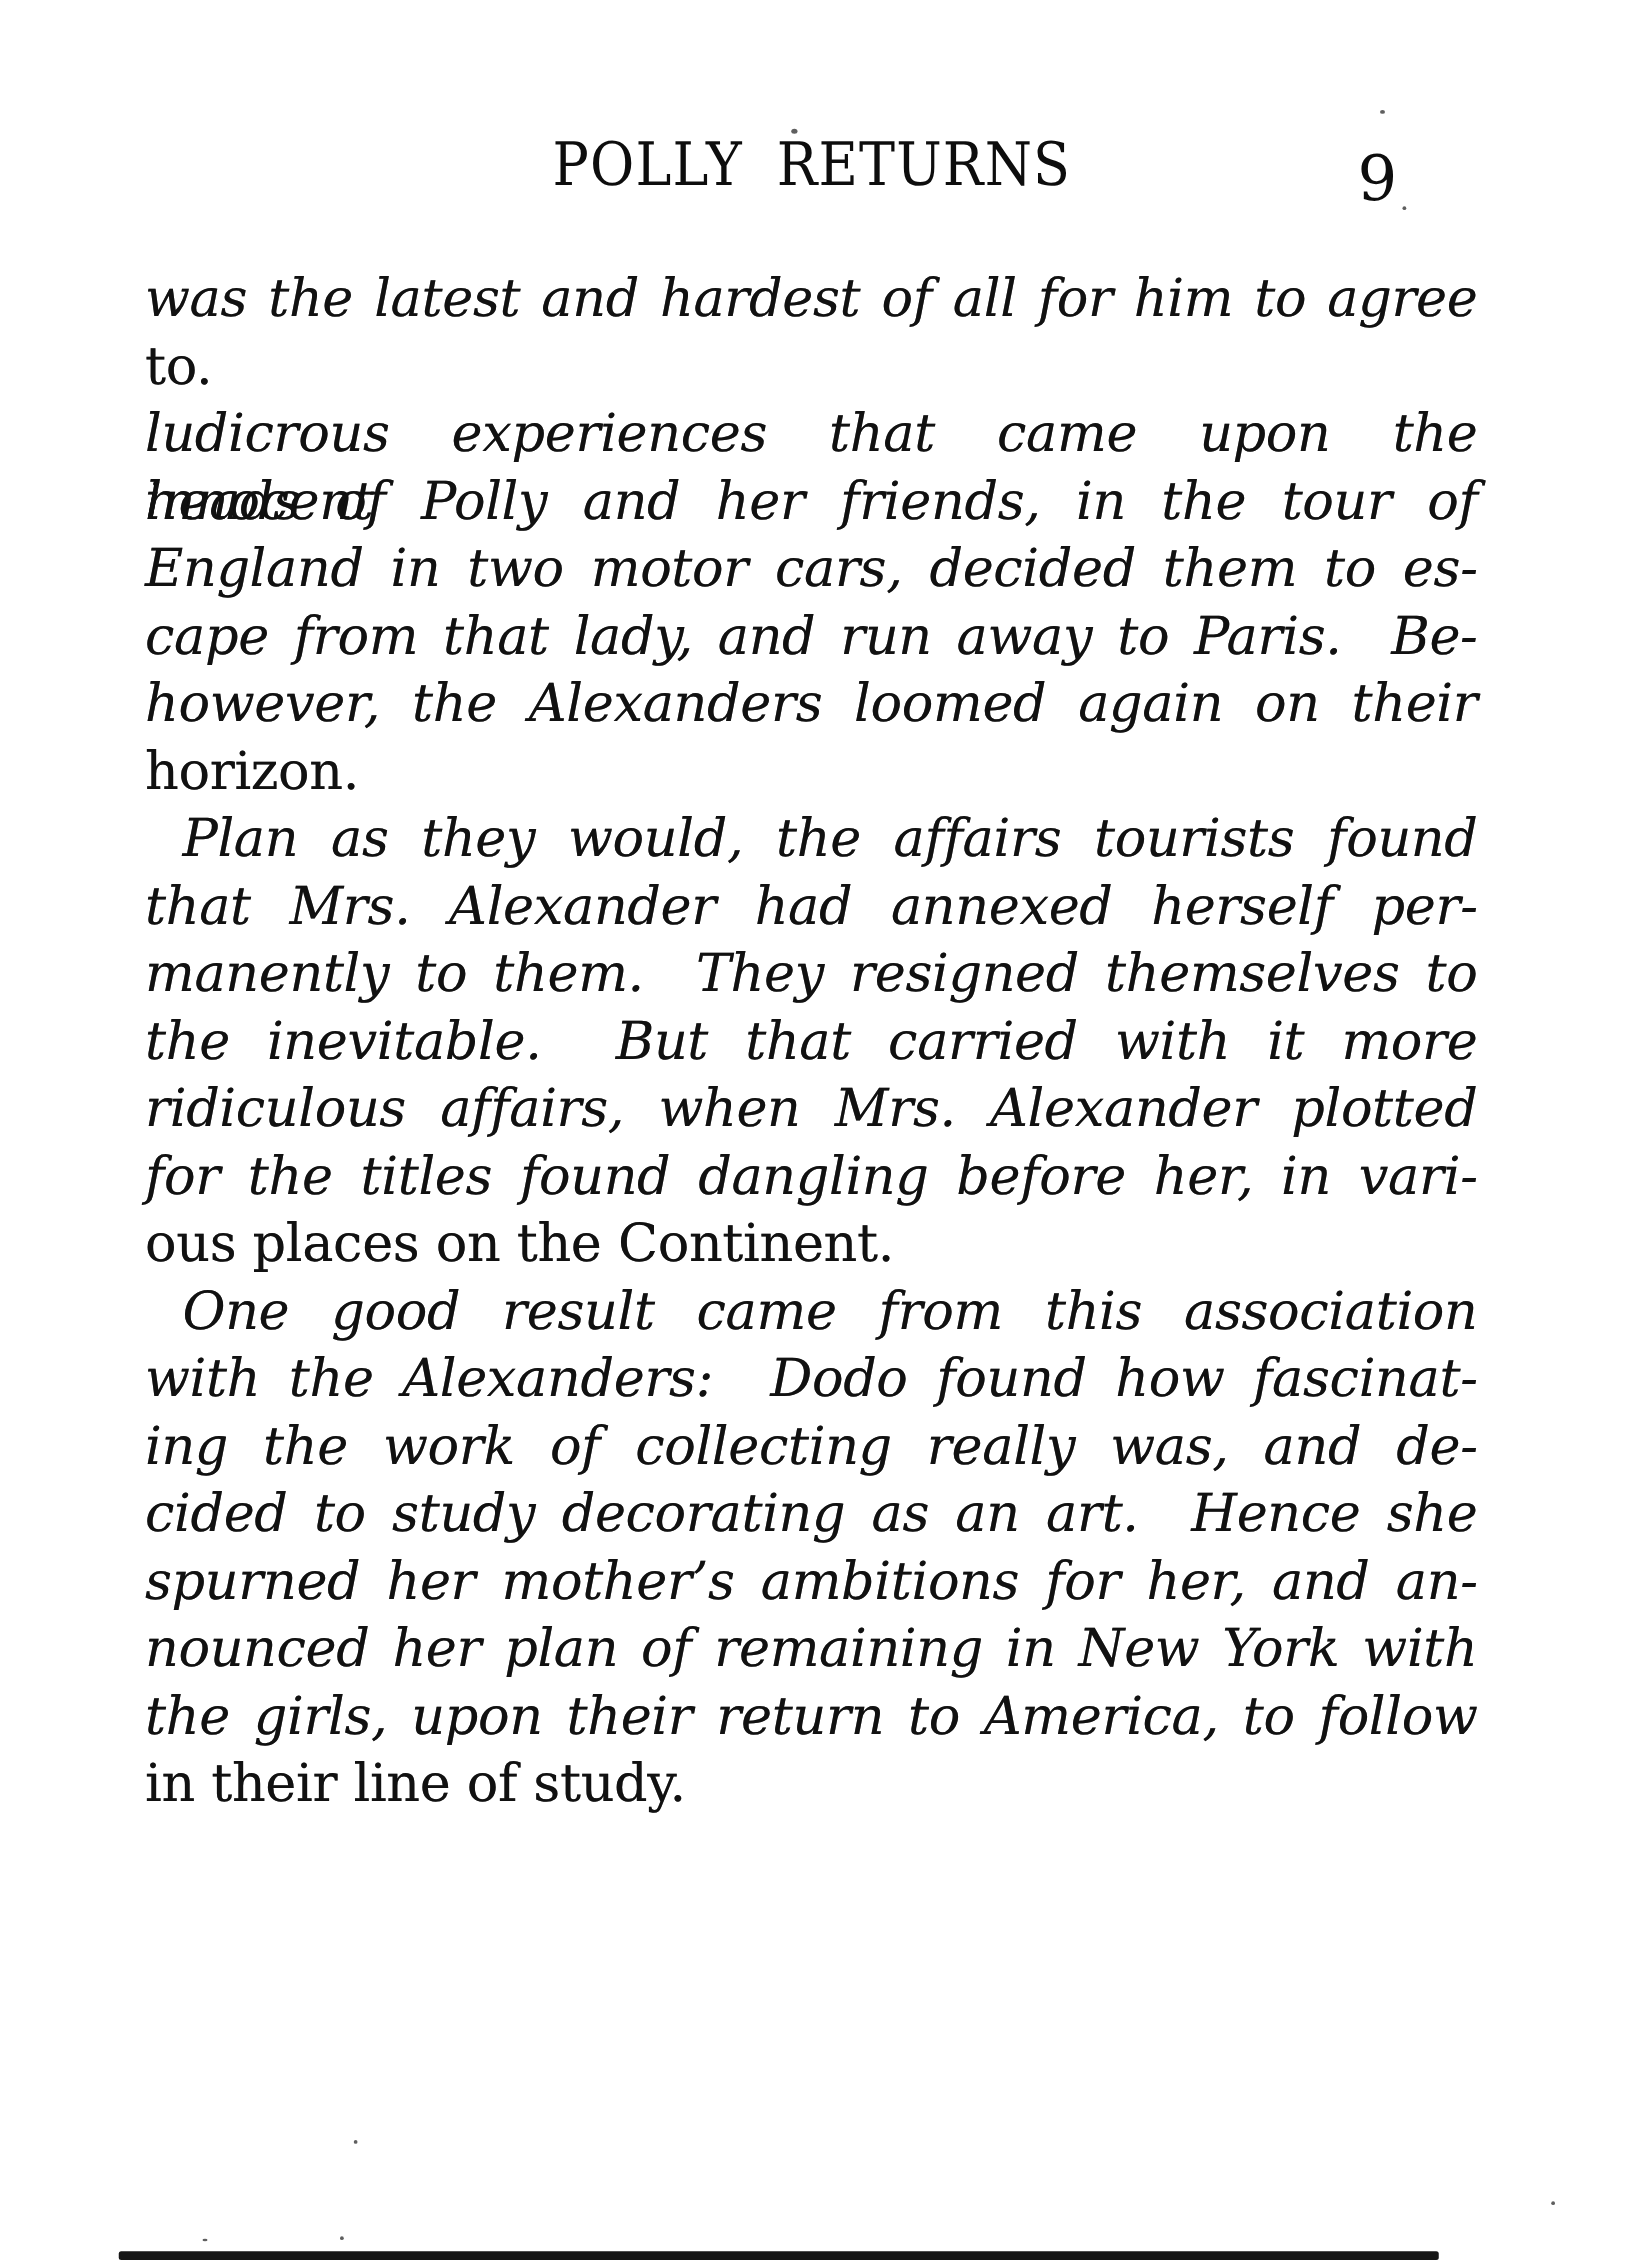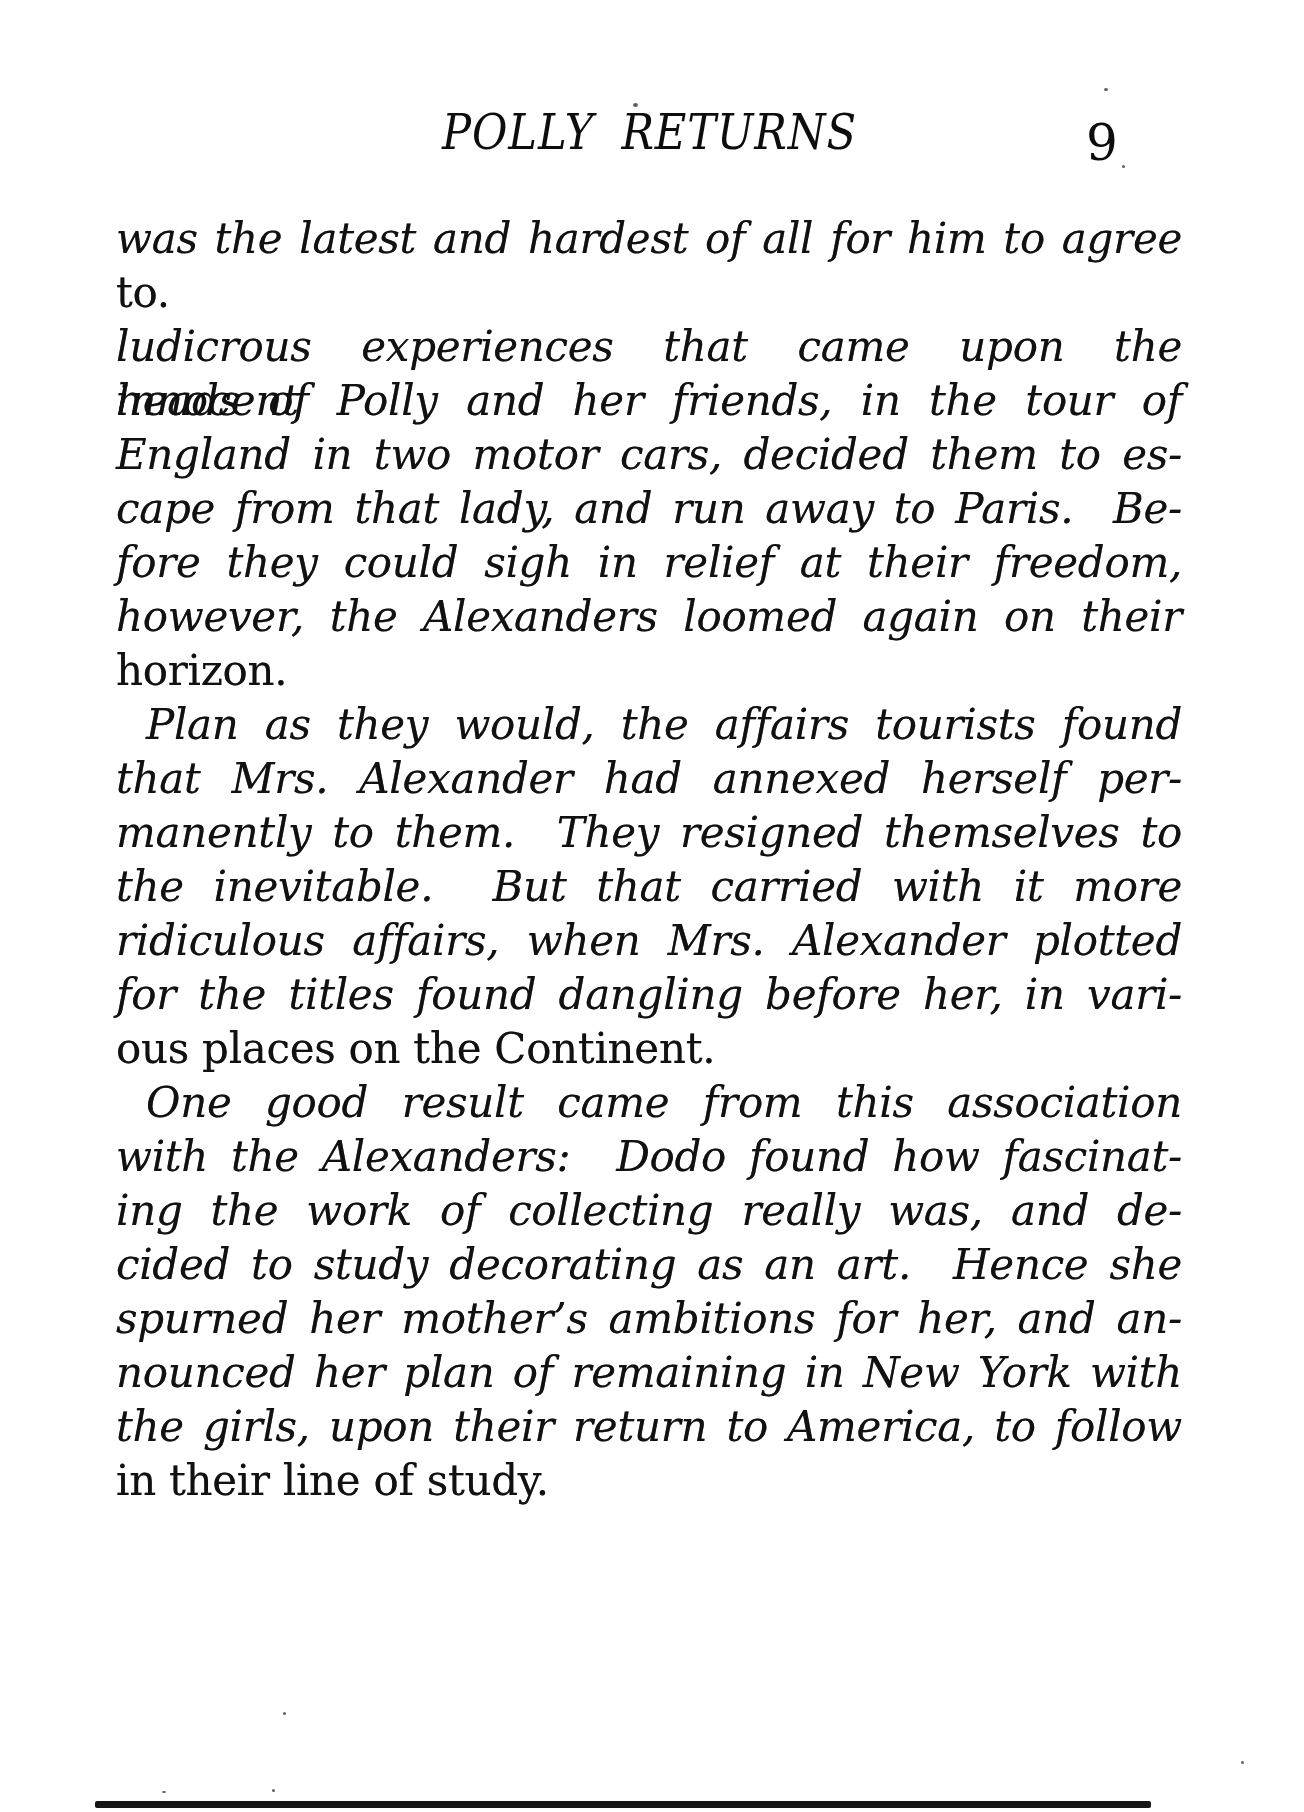--- a/index.html
+++ b/index.html
@@ -17,21 +17,20 @@
     color: #121212;
   }
   
   .header {
     position: absolute;
     left: 116px;
     top: 104px;
     width: 1066px;
     height: 60px;
     text-align: center;
-    font-style: italic;
   }
   .header .title {
     display: inline-block;
     font-size: 48px;
     letter-spacing: 1px;
     word-spacing: 14px;
     transform: scaleX(0.9);
     transform-origin: center;
     white-space: nowrap;
     color: #0d0d0d;
@@ -96,21 +95,20 @@
 
   <div class="pagenum">9</div>
 
   <div class="body-text" id="body-text">
       <div class="line just">was the latest and hardest of all for him to agree</div>
       <div class="line">to.</div>
       <div class="line just">ludicrous experiences that came upon the innocent</div>
       <div class="line just">heads of Polly and her friends, in the tour of</div>
       <div class="line just">England in two motor cars, decided them to es-</div>
       <div class="line just">cape from that lady, and run away to Paris.&nbsp; Be-</div>
-      <div class="line just">fore they could sigh in relief at their freedom,</div>
       <div class="line just">however, the Alexanders loomed again on their</div>
       <div class="line">horizon.</div>
       <div class="line indent just">Plan as they would, the affairs tourists found</div>
       <div class="line just">that Mrs. Alexander had annexed herself per-</div>
       <div class="line just">manently to them.&nbsp; They resigned themselves to</div>
       <div class="line just">the inevitable.&nbsp; But that carried with it more</div>
       <div class="line just">ridiculous affairs, when Mrs. Alexander plotted</div>
       <div class="line just">for the titles found dangling before her, in vari-</div>
       <div class="line">ous places on the Continent.</div>
       <div class="line indent just">One good result came from this association</div>

